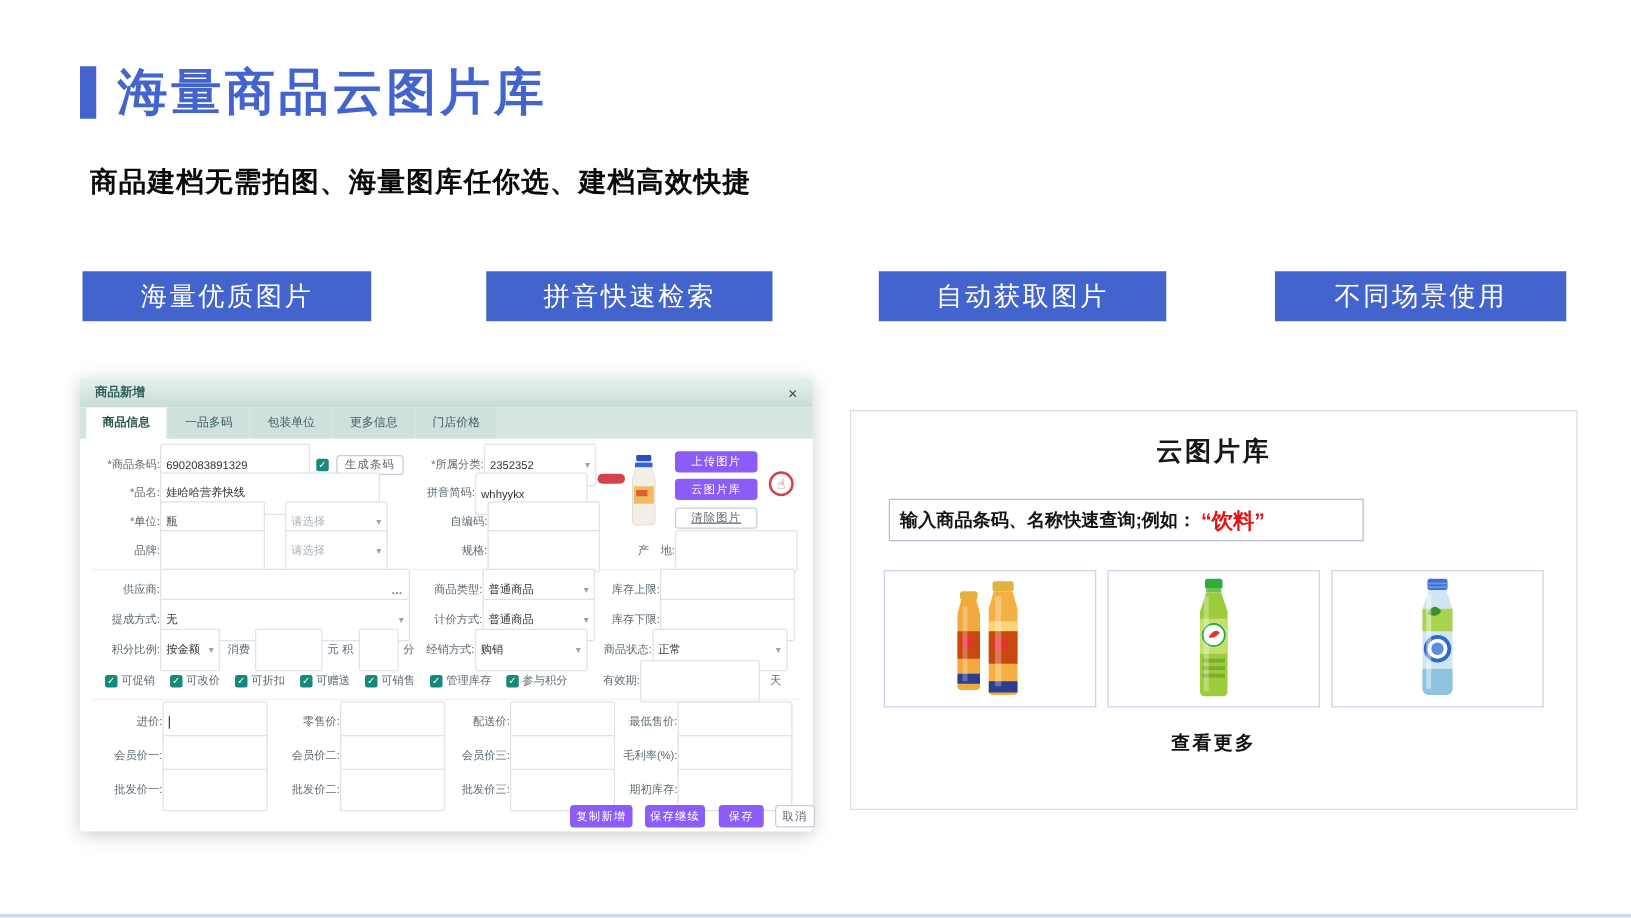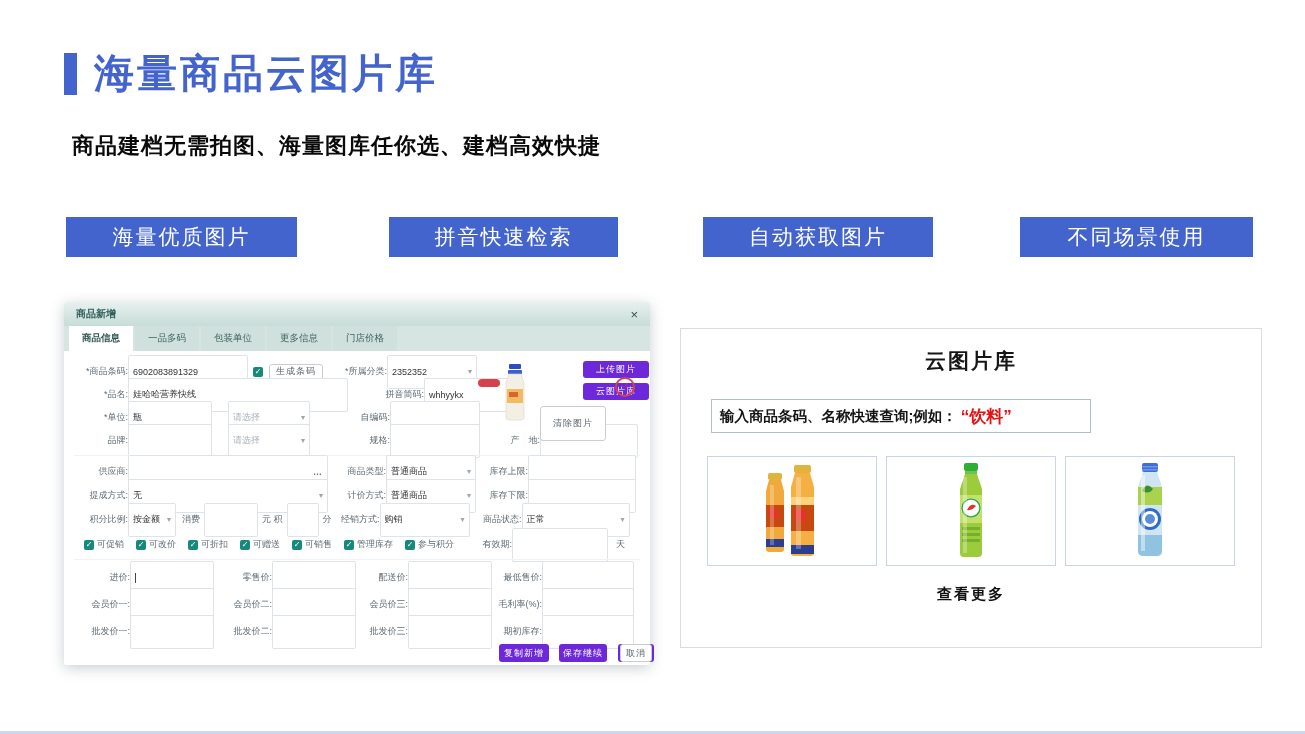--- a/index.html
+++ b/index.html
@@ -33,29 +33,29 @@
   .arr{margin-left:auto;color:#98a4ae;font-size:8px;}
   .ph{color:#aab3bb;}
   .dots{margin-left:auto;color:#6b7680;font-weight:bold;letter-spacing:1px;}
   .sep{position:absolute;left:10px;right:10px;border-top:1px solid #f0f3f5;}
   .caret{width:1px;height:10px;background:#444;}
 
   .cb{display:flex;align-items:center;margin-right:12px;flex:none;}
   .cbbox{width:10px;height:10px;background:#17897a;border-radius:2px;color:#fff;font-size:8px;line-height:10px;text-align:center;margin-right:3px;}
   .cblab{color:#5f6b74;}
 
-  .gbtn{background:#6d28d9;color:#fff;border-radius:3px;display:flex;align-items:center;justify-content:center;font-size:9px;cursor:pointer;flex:none;letter-spacing:1px;margin-left:43px;}
+  .gbtn{background:#8b5cf6;color:#fff;border-radius:3px;display:flex;align-items:center;justify-content:center;font-size:9px;cursor:pointer;flex:none;letter-spacing:1px;}
   .wbtn{background:#fff;border:1px solid #c9ced4;color:#5a646c;border-radius:3px;display:flex;align-items:center;justify-content:center;font-size:9px;cursor:pointer;flex:none;box-sizing:border-box;letter-spacing:1px;}
 
   .img-zone-el{position:absolute;}
   .red-dash{left:414px;top:28px;width:22px;height:8px;background:#d4424e;border-radius:4px;}
   .thumb{left:436px;top:12px;}
   .btn-upload{left:476px;top:10px;width:66px;height:17px;}
   .btn-cloud{left:476px;top:32px;width:66px;height:17px;}
-  .btn-clear{left:476px;top:55px;width:66px;height:35px;}
+  .btn-clear{left:476px;top:55px;width:66px;height:17px;text-decoration:underline;}
   .red-circle{left:551px;top:26px;width:20px;height:20px;border:2px solid #d4424e;border-radius:50%;color:#d4424e;font-size:11px;display:flex;align-items:center;justify-content:center;box-sizing:border-box;}
 
   .footer-btn{position:absolute;top:293px;height:18px;}
 
   
   .cloud-panel{position:absolute;left:680px;top:328px;width:582px;height:320px;background:#fff;border:1px solid #d8dde5;box-sizing:border-box;}
   .cloud-title{margin-top:18px;text-align:center;font-size:21px;font-weight:bold;color:#161616;letter-spacing:2px;}
   .search-row{position:absolute;left:30px;top:70px;right:16px;display:flex;align-items:center;}
   .search-box{width:380px;height:34px;border:1px solid #b3bdd2;box-sizing:border-box;display:flex;align-items:center;padding:0 8px;flex:none;}
   .search-text{font-size:14.5px;font-weight:bold;color:#141414;}
@@ -105,21 +105,21 @@
         <span class="wbtn" style="width:54px;height:16px;margin-left:6px;">生成条码</span>
         <span class="lab" style="width:64px;">*所属分类:</span>
         <span class="fld" style="width:90px;">
             <span>2352352</span>
             <span class="arr">▾</span>
           </span>
       </div>
 
       <div class="frow" style="top:35px;">
         <span class="lab" style="width:62px;">*品名:</span>
-        <span class="fld" style="width:220px;">娃哈哈营养快线</span>
+        <span class="fld" style="width:176px;">娃哈哈营养快线</span>
         <span class="lab" style="width:76px;">拼音简码:</span>
         <span class="fld" style="width:90px;">whhyykx</span>
       </div>
 
       <div class="frow" style="top:58px;">
         <span class="lab" style="width:62px;">*单位:</span>
         <span class="fld" style="width:84px;">瓶</span>
         <span class="fld" style="width:82px;margin-left:16px;">
             <span class="ph">请选择</span>
             <span class="arr">▾</span>

